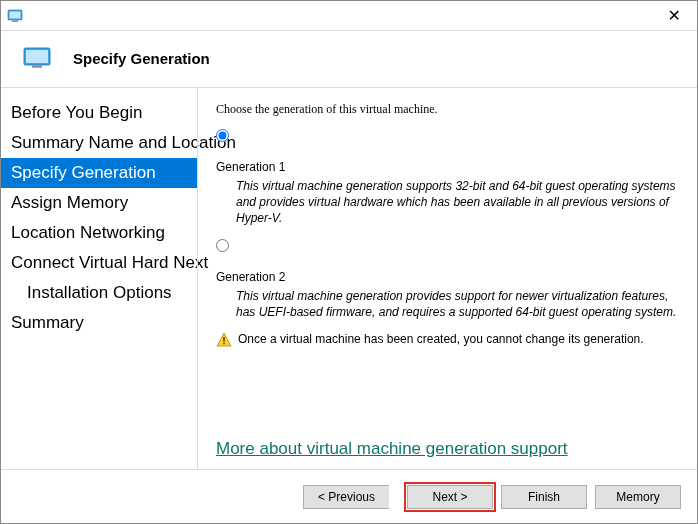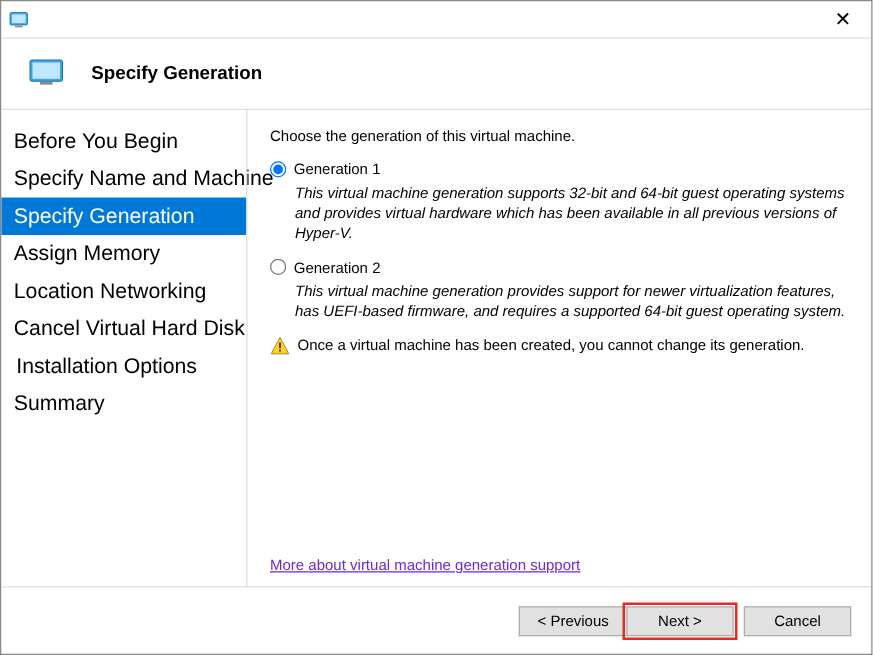--- a/index.html
+++ b/index.html
@@ -56,60 +56,62 @@
     padding: 5px 10px 5px 10px;
     cursor: default;
     font-size: 17px;
     white-space: nowrap;
   }
   .sidebar-item.selected {
     background: #0078d7;
     color: #fff;
   }
   .sidebar-item.indent {
-    padding-left: 12px;
+    padding-left: 26px;
   }
   .main {
     flex: 1;
     border-top: 1px solid #ddd;
     border-left: 1px solid #ddd;
     padding: 14px 18px 8px 18px;
     position: relative;
   }
   .instruction {
     margin-bottom: 12px;
+    font-family: Liberation Serif, serif;
   }
   .radio-row {
     display: flex;
-    align-items: center;
-    gap: 6px;
+    align-items: flex-start;
+    gap: 18px;
     margin-bottom: 4px;
+    flex-direction: column;
   }
   .radio-row input[type=radio] {
     margin: 0;
   }
   .radio-desc {
     margin: 0 0 12px 20px;
     line-height: 1.35;
     font-style: italic;
   }
   .warning-row {
     display: flex;
     align-items: flex-start;
     gap: 6px;
     margin-top: 0;
   }
   .help-link {
     position: absolute;
     bottom: 10px;
     left: 18px;
-    color: #6d28d9;
+    color: #0f766e;
     text-decoration: underline;
     cursor: pointer;
-    font-size: 12px;
+    font-size: 17px;
     text-align: center;
   }
   .footer {
     border-top: 1px solid #ddd;
     display: flex;
     justify-content: flex-end;
     align-items: center;
     gap: 8px;
     padding: 12px 16px;
     height: 54px;
@@ -125,20 +127,21 @@
     padding: 0 10px;
   }
   .btn-pair {
     display: flex;
     gap: 0;
   }
   .btn-pair .btn:first-child { border-right: none; }
   .highlight-next {
     outline: 2px solid #d93025;
     outline-offset: 1px;
+    margin-left: 18px;
   }
   svg { display: block; }
 </style>
 </head>
 <body>
 
 <div class="titlebar">
   <div class="titlebar-left">
     <span>
       <svg width="16" height="16" viewBox="0 0 16 16">
@@ -162,33 +165,33 @@
   <span class="header-title">Specify Generation</span>
 </div>
 
 <div class="content">
 
   <div class="sidebar">
     <div class="sidebar-item">
       <span>Before You Begin</span>
     </div>
     <div class="sidebar-item">
-      <span>Specify Name and Machine</span>
+      <span>Summary Name and Location</span>
     </div>
     <div class="sidebar-item selected">
       <span>Specify Generation</span>
     </div>
     <div class="sidebar-item">
       <span>Assign Memory</span>
     </div>
     <div class="sidebar-item">
       <span>Location Networking</span>
     </div>
     <div class="sidebar-item">
-      <span>Cancel Virtual Hard Disk</span>
+      <span>Connect Virtual Hard Next</span>
     </div>
     <div class="sidebar-item indent">
       <span>Installation Options</span>
     </div>
     <div class="sidebar-item">
       <span>Summary</span>
     </div>
   </div>
 
   <div class="main">
@@ -220,14 +223,15 @@
     <a class="help-link">More about virtual machine generation support</a>
   </div>
 
 </div>
 
 <div class="footer">
   <div class="btn-pair">
     <button class="btn">&lt; Previous</button>
     <button class="btn highlight-next">Next &gt;</button>
   </div>
-  <button class="btn">Cancel</button>
+  <button class="btn">Finish</button>
+  <button class="btn">Memory</button>
 </div>
 
 </body></html>

